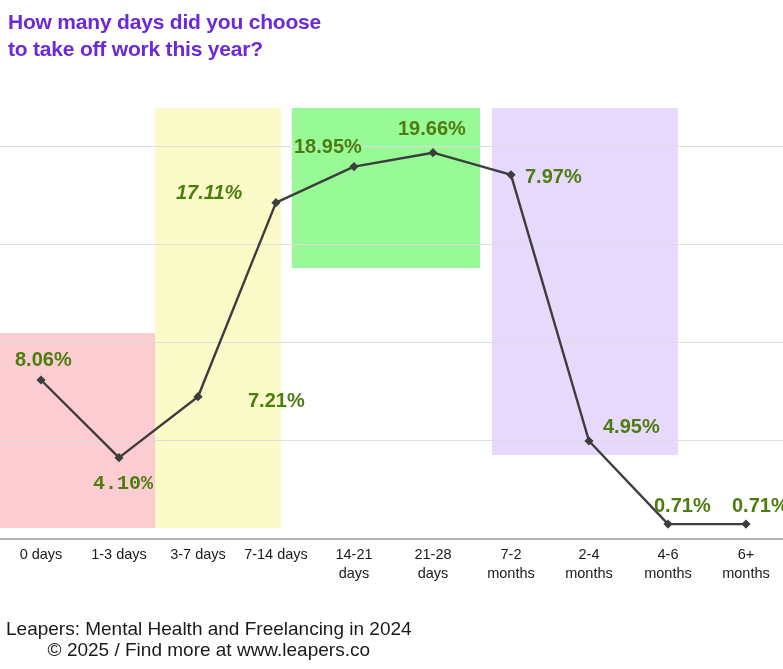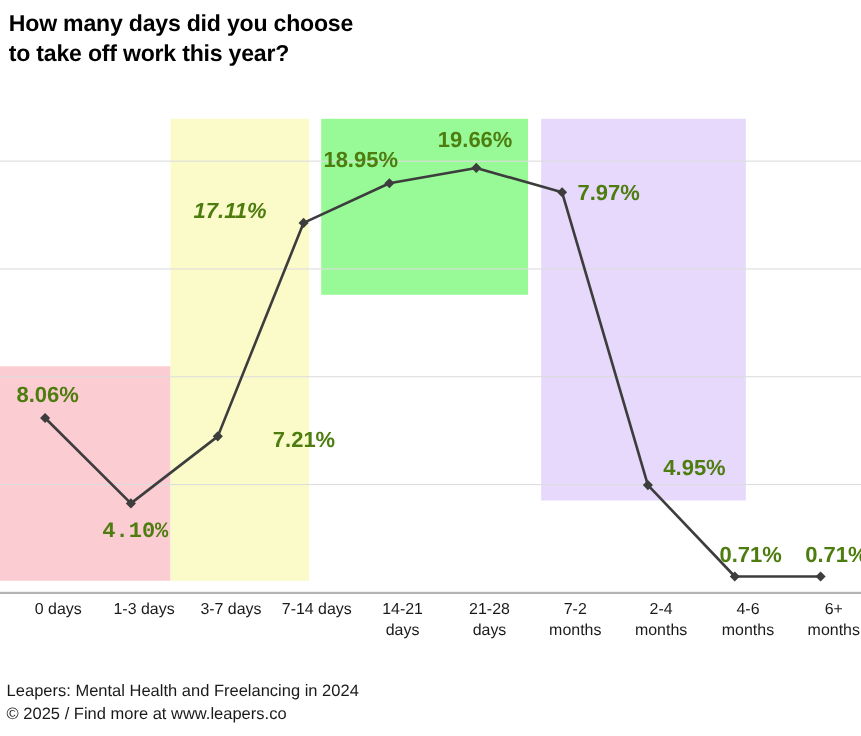--- a/index.html
+++ b/index.html
@@ -19,21 +19,21 @@
   
   #chart-title {
     position: absolute;
     left: 8px;
     top: 8px;
     width: 600px;
     font-size: 21px;
     font-weight: bold;
     line-height: 27px;
     letter-spacing: -0.2px;
-    color: #000000;
+    color: #6d28d9;
     white-space: pre-line;
   }
 
   
   #plot-area {
     position: absolute;
     left: 0;
     top: 95px;
     width: 783px;
     height: 445px;
@@ -75,44 +75,45 @@
     font-size: 20px;
     font-weight: bold;
     color: #4d7c0f;
     white-space: nowrap;
     z-index: 4;
   }
 
   
   #x-axis {
     position: absolute;
-    left: 12px;
+    left: 0;
     top: 545px;
     width: 619px;
     height: 50px;
   }
   .x-tick {
     position: absolute;
     top: 0;
     text-align: center;
     font-size: 14.5px;
     line-height: 19px;
     color: #1a1a1a;
     white-space: pre-line;
   }
 
   
   #footer {
     position: absolute;
     left: 6px;
     top: 618px;
-    font-size: 15px;
+    font-size: 19px;
     line-height: 21px;
     color: #1a1a1a;
     white-space: pre-line;
+    text-align: center;
   }
 </style>
 </head>
 <body>
 
 <div id="chart-title">How many days did you choose
 to take off work this year?</div>
 
 <div id="plot-area">
 

